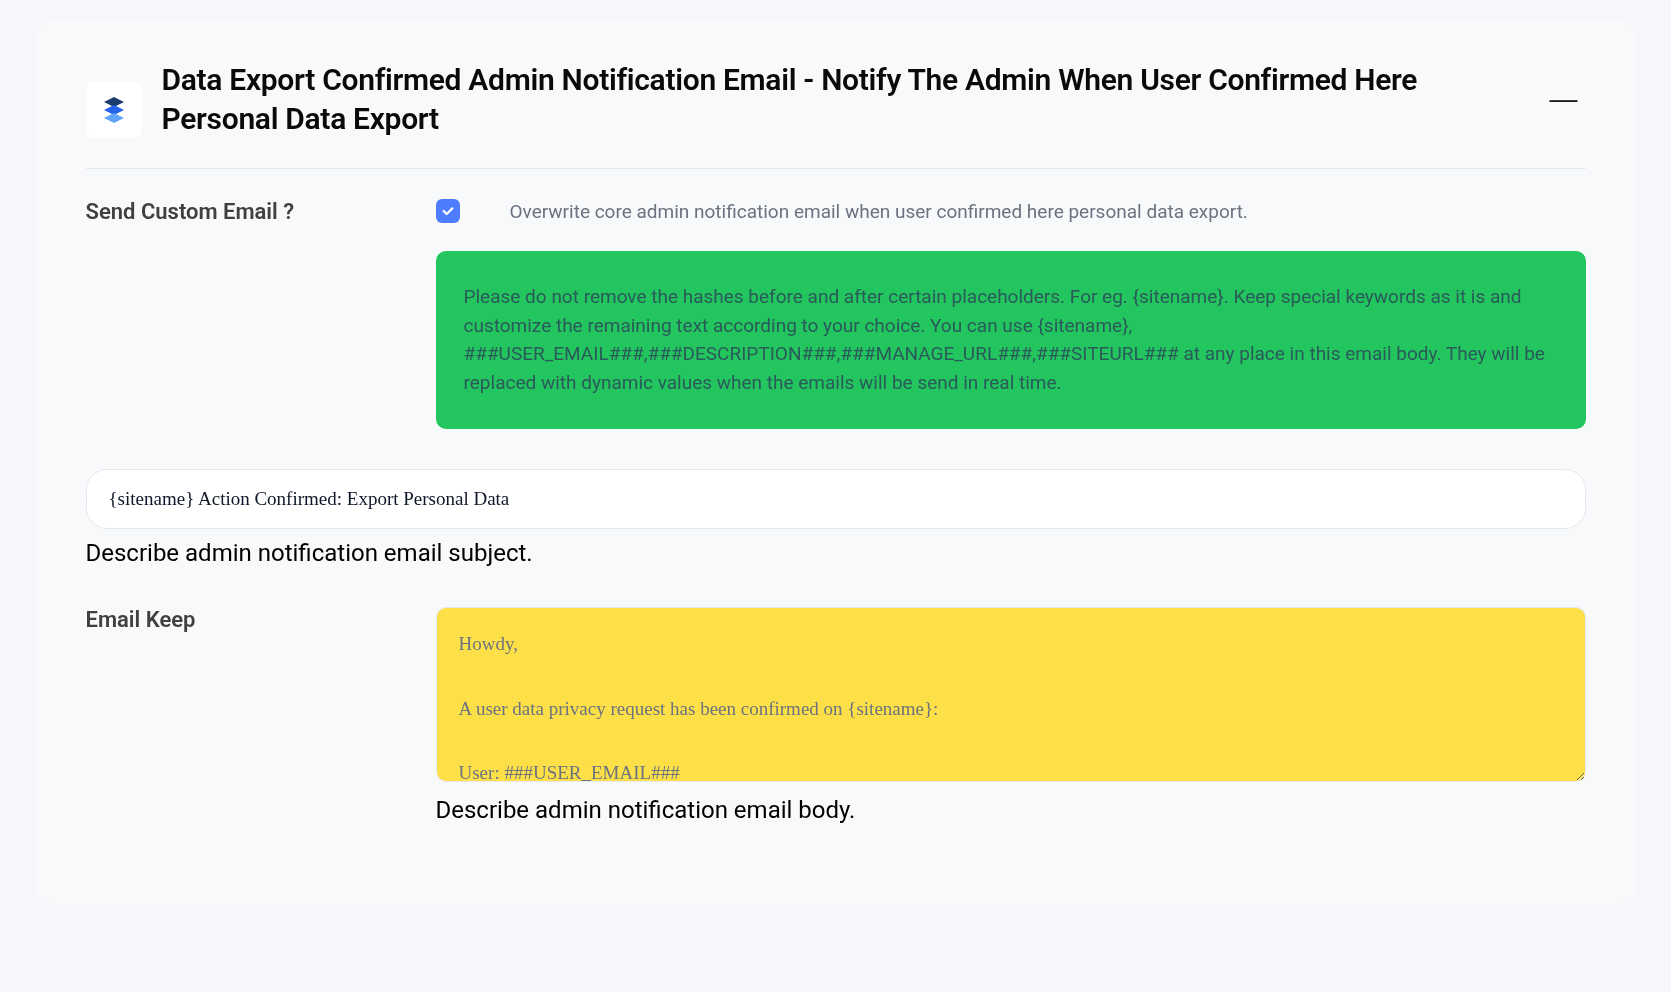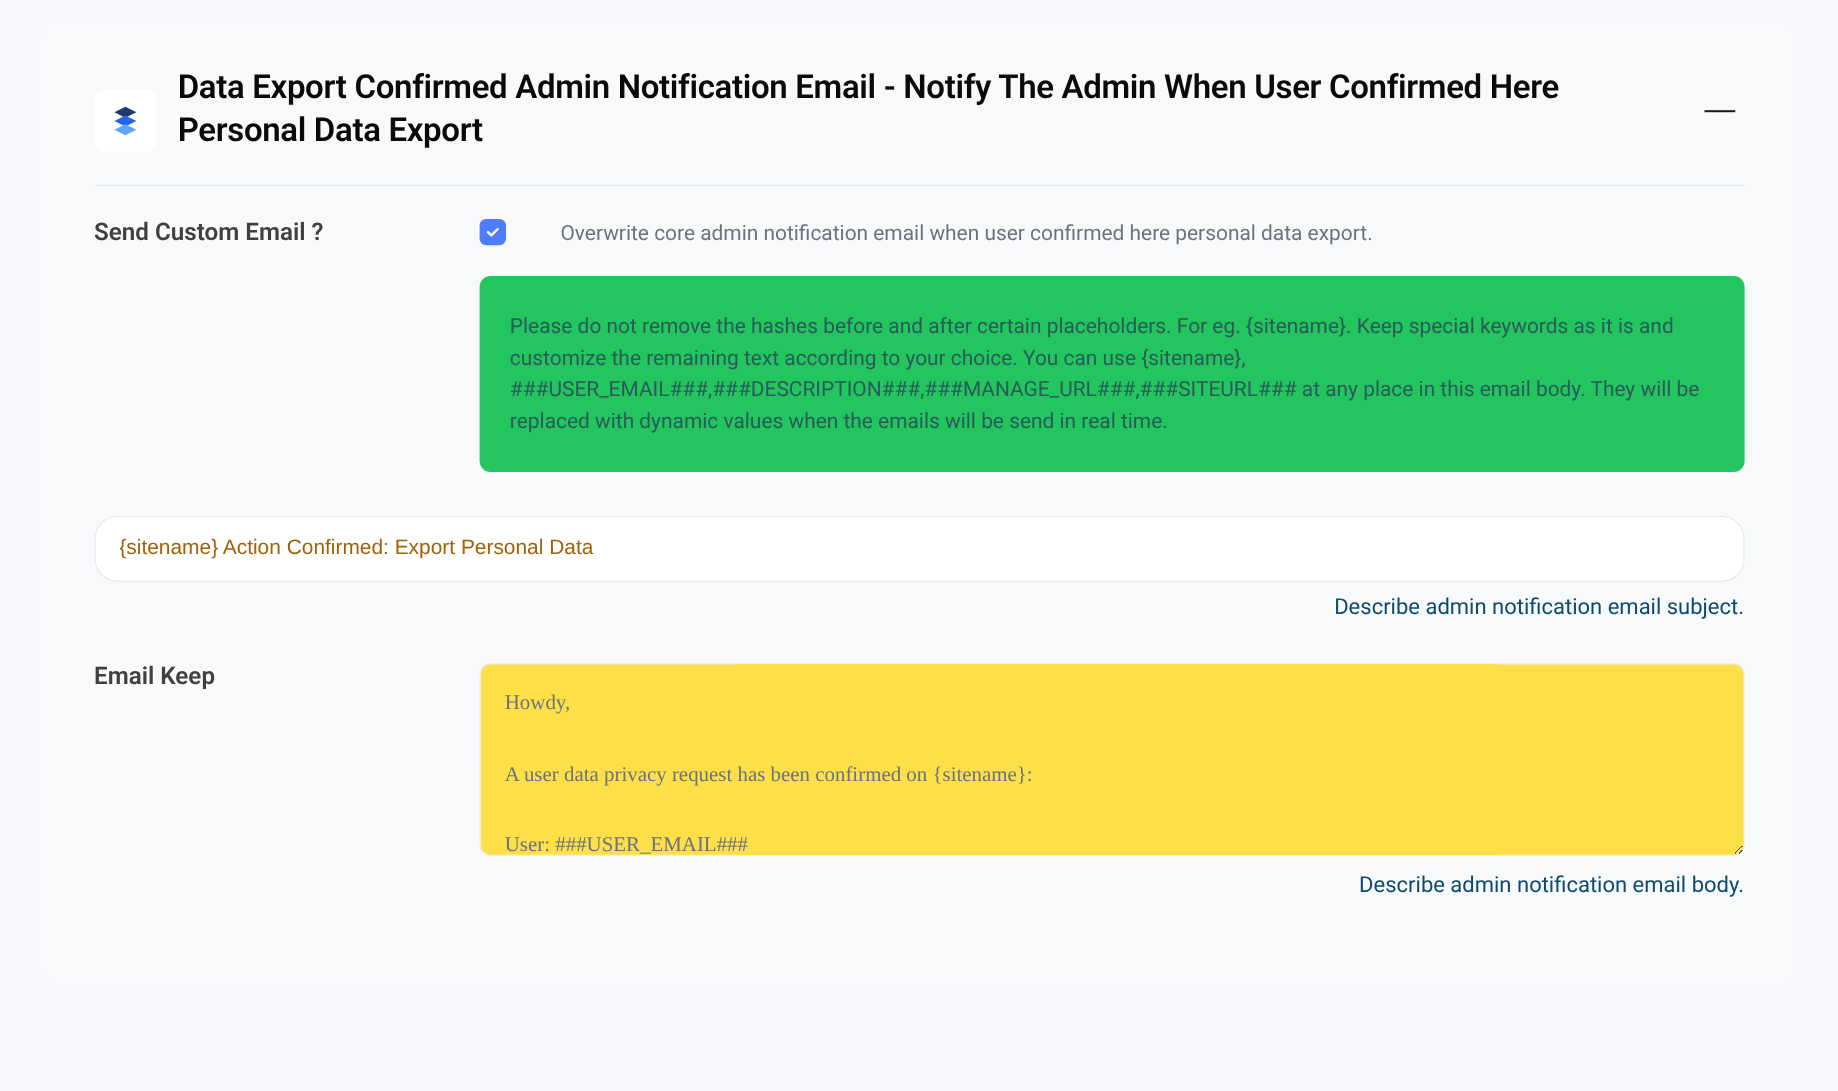--- a/index.html
+++ b/index.html
@@ -111,28 +111,27 @@
       font-size: 19px;
       line-height: 1.5;
     }
     .text-input {
       width: 100%;
       padding: 18px 22px;
       font-size: 19px;
       border: 1px solid #e5e8ec;
       border-radius: 21px;
       background: #ffffff;
-      color: #a16207;
-      font-family: Liberation Sans, sans-serif;
+      color: #0f172a;
+      font-family: Liberation Serif, serif;
     }
     .helper-text {
-      font-size: 20px;
-      color: #0c4a6e;
+      font-size: 24px;
+      color: #000000;
       margin-top: 10px;
-      text-align: right;
     }
     .textarea {
       width: 100%;
       padding: 20px 22px;
       font-size: 19px;
       border: 1px solid #e5e8ec;
       border-radius: 10px;
       background: #fde047;
       color: #6b7280;
       font-family: Liberation Serif, serif;

